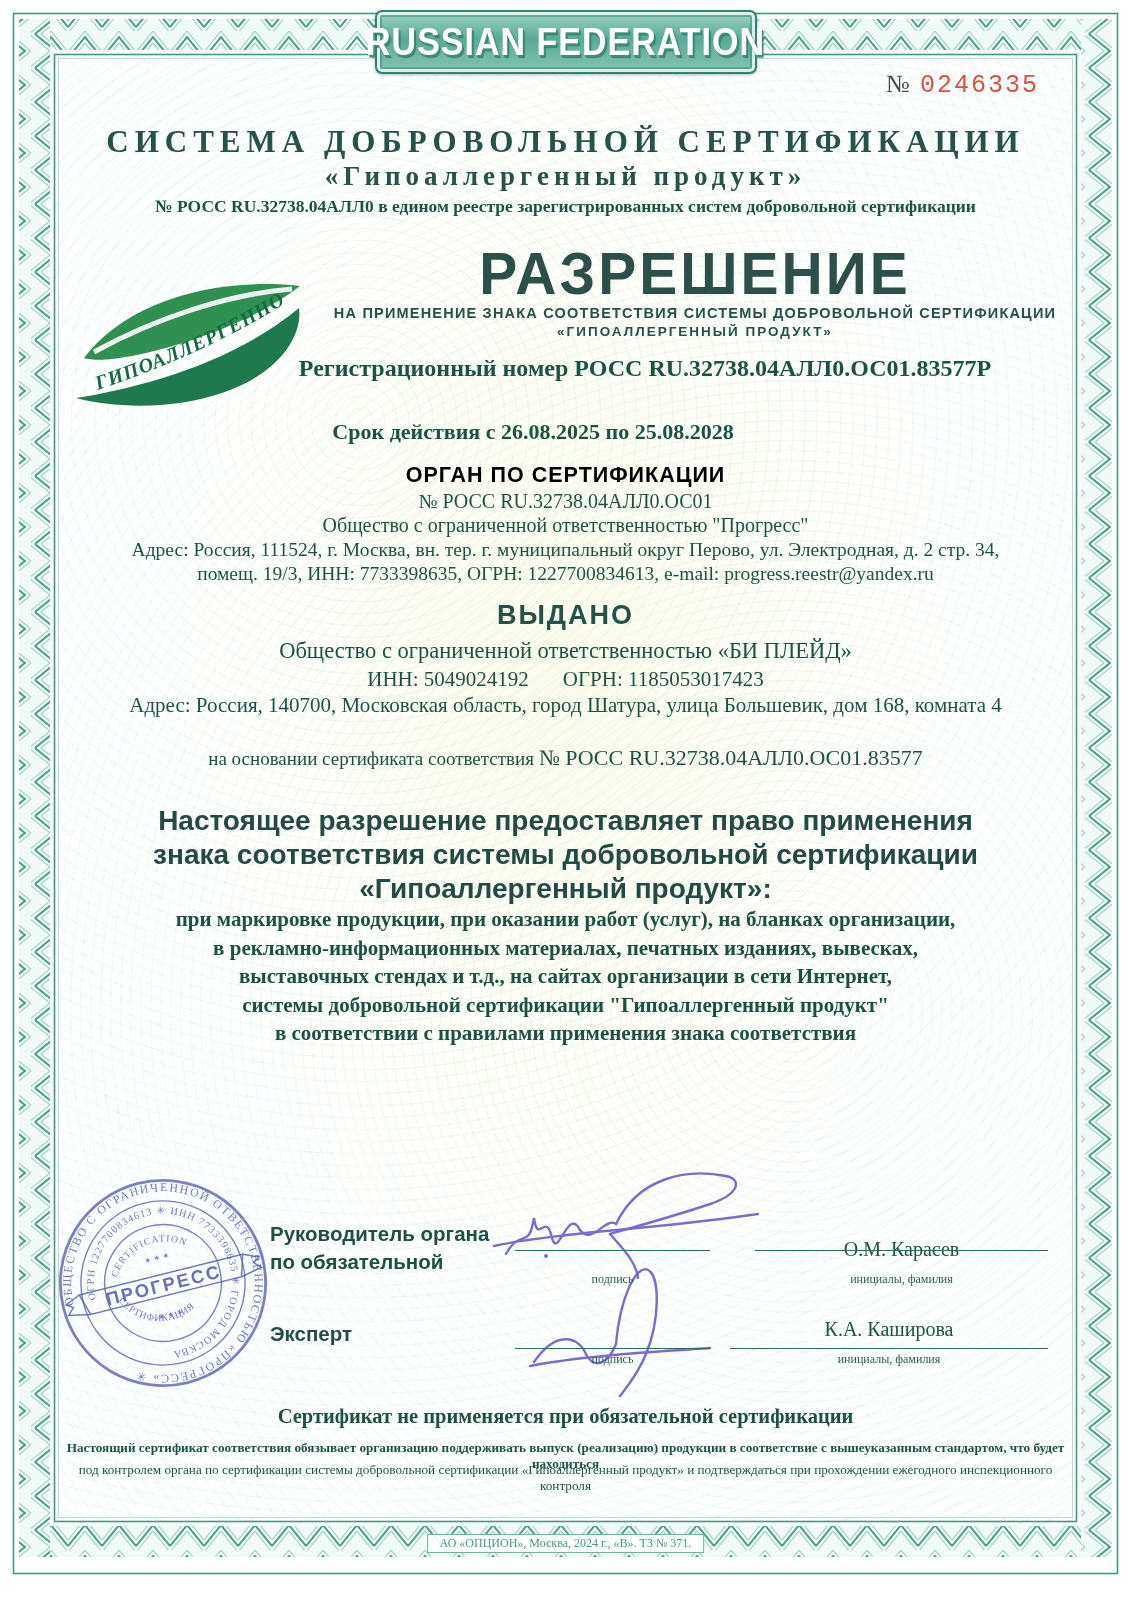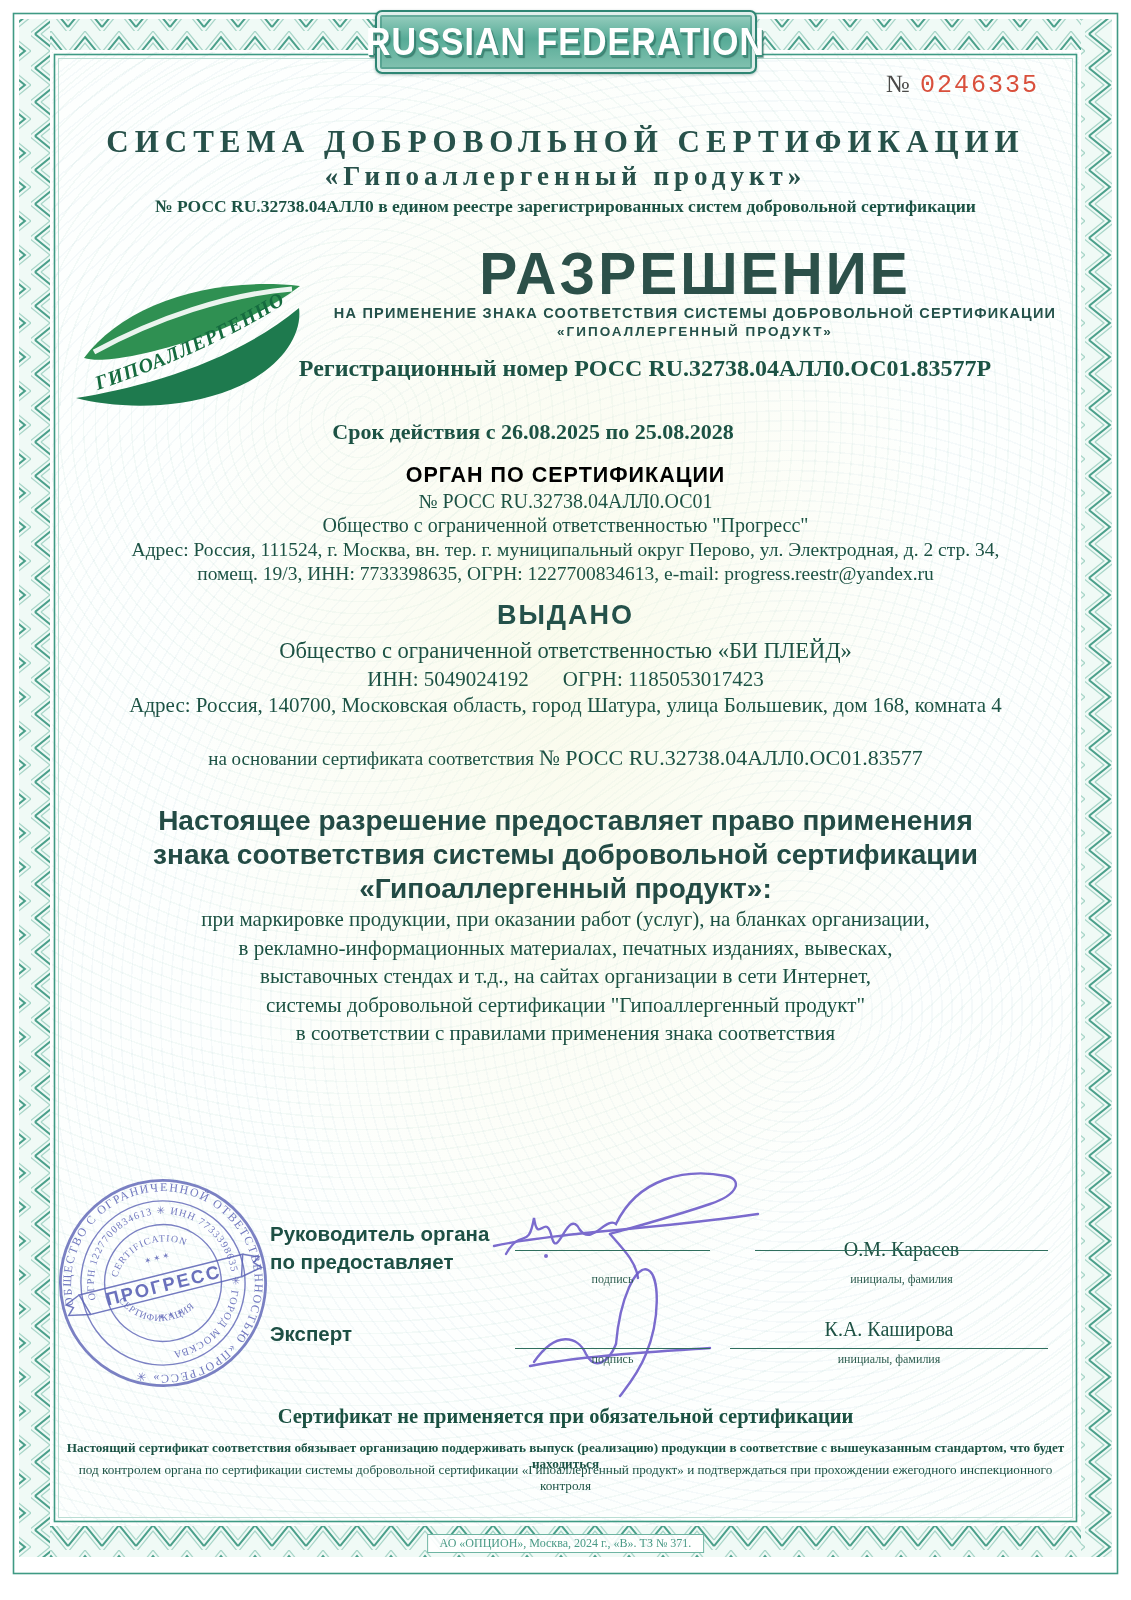--- a/index.html
+++ b/index.html
@@ -59,21 +59,21 @@
   .issued-h{left:0;right:0;top:600px;font-size:27px;font-weight:bold;letter-spacing:2px;color:#24514a;}
   .issued-name{left:0;right:0;top:638px;font-size:22.5px;font-weight:normal;}
   .issued-ids{left:0;right:0;top:667px;font-size:21px;}
   .issued-ids .gap{display:inline-block;width:34px;}
   .issued-addr{left:0;right:0;top:693px;font-size:21px;}
   .basis{left:0;right:0;top:745px;font-size:19px;}
   .basis .num{font-size:22px;}
   
   .grant{left:0;right:0;top:804px;font-size:28px;font-weight:bold;color:#234b45;line-height:34px;}
   
-  .usage{left:0;right:0;top:905px;font-size:21px;font-weight:normal;color:#1b5142;line-height:28.5px;}
+  .usage{left:0;right:0;top:905px;font-size:21px;font-weight:bold;color:#1b5142;line-height:28.5px;}
   
   .role1a{left:270px;top:1222px;font-size:20.5px;font-weight:bold;color:#1d4f44;}
   .role1b{left:270px;top:1250px;font-size:20.5px;font-weight:bold;color:#1d4f44;}
   .role2{left:270px;top:1322px;font-size:20.5px;font-weight:bold;color:#1d4f44;}
   .sig-line{position:absolute;border-bottom:1.6px solid #2f6f5e;}
   .under-label{position:absolute;font-size:12px;color:#2e5e50;text-align:center;}
   .sig-name{position:absolute;font-size:20px;color:#1d5244;text-align:center;}
   .sig-svg{position:absolute;}
   
   .stamp{position:absolute;left:55px;top:1175px;width:216px;height:216px;transform:rotate(-14deg);}
@@ -203,21 +203,21 @@
     </g>
     <g stroke="#5a62b5" fill="none" opacity="0.85" stroke-width="1.4">
       <path d="M22,92 L178,92 L172,112 L28,112 Z"></path>
       <path d="M22,92 L8,98 L14,102 L8,108 L28,112"></path>
       <path d="M178,92 L192,98 L186,102 L192,108 L172,112"></path>
     </g>
     <text x="100" y="108" font-size="17" font-weight="bold" text-anchor="middle" fill="#5a62b5" opacity="0.9" letter-spacing="2" font-family="'Liberation Sans',sans-serif">ПРОГРЕСС</text>
   </svg>
 
   <div class="abs sans role1a">Руководитель органа</div>
-  <div class="abs sans role1b">по предоставляет</div>
+  <div class="abs sans role1b">по обязательной</div>
   <div class="abs sans role2">Эксперт</div>
 
   <svg class="sig-svg" style="left:488px;top:1166px;width:282px;height:118px;" viewBox="0 0 282 118" aria-hidden="true">
     <g fill="none" stroke="#6d5cc9" stroke-width="2.4" stroke-linecap="round" opacity="0.9">
       <path d="M18,88 C34,60 40,86 46,52 C50,80 58,44 64,72 C70,94 80,40 92,64"></path>
       <path d="M92,64 C104,80 118,50 128,58 C150,12 198,2 238,10 C254,13 252,28 222,38 C190,49 150,60 122,68"></path>
       <path d="M6,80 C70,66 180,62 270,48"></path>
       <path d="M122,68 C136,84 148,96 150,112"></path>
     </g>
     <circle cx="58" cy="90" r="2" fill="#6d5cc9" opacity="0.9"></circle>

